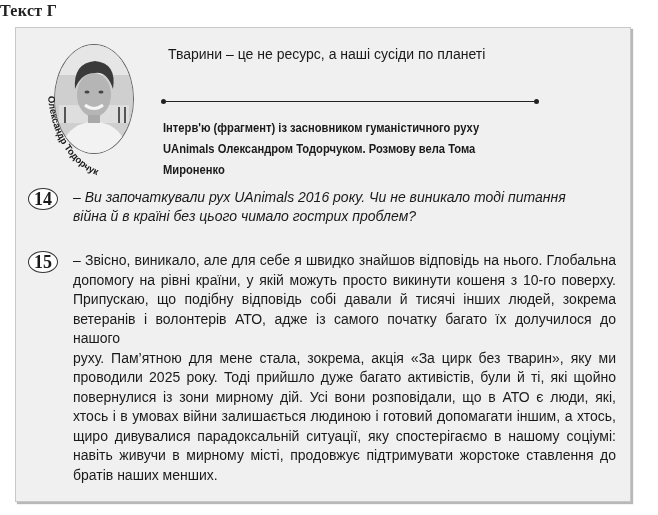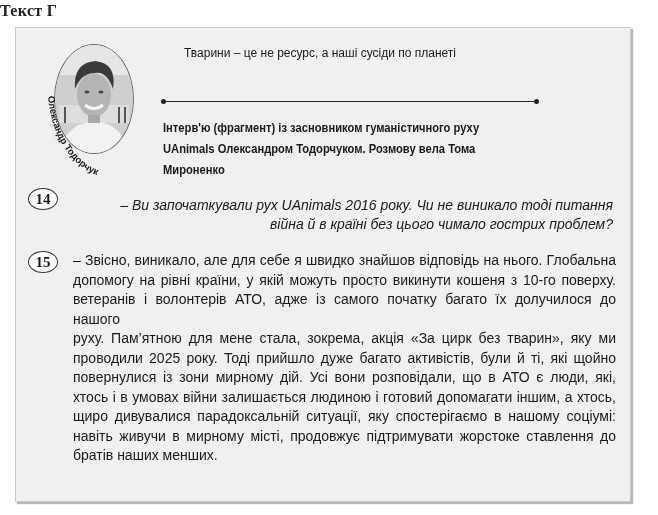--- a/index.html
+++ b/index.html
@@ -3,28 +3,28 @@
 <meta charset="utf-8">
 <style>
   html, body { margin: 0; padding: 0; background: #ffffff; }
   body { width: 658px; height: 515px; position: relative; overflow: hidden; font-family: "Liberation Sans", sans-serif; color: #1a1a1a; }
   .doc-title { position: absolute; top: 2px; left: 0; width: 658px; text-align: left; font-family: "Liberation Serif", serif; font-weight: bold; font-size: 16px; color: #222; letter-spacing: 0.3px; }
   .box { position: absolute; left: 15px; top: 27px; width: 614px; height: 473px; background: #f0f0f0; border: 1px solid #c8c8c8; box-shadow: 2px 2px 1px #b8b8b8; }
   .photo-wrap { position: absolute; left: 22px; top: 10px; width: 100px; height: 140px; }
   .photo { position: absolute; left: 16px; top: 6px; width: 78px; height: 108px; border-radius: 50%; border: 1px solid #666; overflow: hidden; background: #d4d4d4; }
   .photo svg { width: 100%; height: 100%; display: block; }
   .caption-svg { position: absolute; left: 0; top: 0; width: 120px; height: 150px; overflow: visible; }
-  .headline { position: absolute; left: 168px; top: 18px; font-size: 12px; color: #1a1a1a; }
+  .headline { position: absolute; left: 152px; top: 18px; font-size: 14px; color: #1a1a1a; }
   .rule { position: absolute; left: 147px; top: 73px; width: 374px; height: 1px; background: #222; }
   .rule::before, .rule::after { content: ""; position: absolute; top: -2px; width: 5px; height: 5px; border-radius: 50%; background: #222; }
   .rule::before { left: -2px; }
   .rule::after { right: -2px; }
   .lead { position: absolute; left: 147px; top: 89px; width: 330px; font-family: "Liberation Sans Narrow", "Liberation Sans", sans-serif; font-weight: bold; font-size: 13px; line-height: 21px; color: #1a1a1a; transform: scaleX(0.86); transform-origin: left top; white-space: nowrap; }
   .qa { position: absolute; left: 0; width: 614px; }
-  .num { position: absolute; left: 12px; width: 28px; height: 20px; border: 1px solid #333; border-radius: 50%; background: #fff; font-family: "Liberation Serif", serif; font-weight: bold; font-size: 15px; text-align: center; line-height: 20px; }
+  .num { position: absolute; left: 12px; width: 28px; height: 20px; border: 1px solid #333; border-radius: 50%; background: #fff; font-family: "Liberation Serif", serif; font-weight: bold; font-size: 18px; text-align: center; line-height: 20px; }
   .q-text { position: absolute; left: 57px; width: 540px; font-style: italic; font-size: 14px; line-height: 19px; color: #1a1a1a; }
   .a-text { position: absolute; left: 57px; width: 543px; font-size: 14px; line-height: 19.5px; color: #1a1a1a; text-align: justify; }
   .line { display: block; white-space: nowrap; }
   .a-text .line { text-align: justify; text-align-last: justify; white-space: normal; }
   .a-text .line.last { text-align-last: left; }
 </style>
 </head>
 <body>
 
 <div class="doc-title">Текст Г</div>
@@ -63,31 +63,32 @@
   <div class="rule"></div>
 
   <div class="lead">
     <span class="line">Інтерв'ю (фрагмент) із засновником гуманістичного руху</span>
     <span class="line">UAnimals Олександром Тодорчуком. Розмову вела Тома</span>
     <span class="line">Мироненко</span>
   </div>
 
   <div class="qa" style="top:160px;">
     <div class="num">14</div>
-    <div class="q-text" style="top:8px;text-align:right;">
+    <div class="q-text" style="top:0;">
       <span class="line" style="padding-left:0;">– Ви започаткували рух UAnimals 2016 року. Чи не виникало тоді питання</span>
       <span class="line">війна й в країні без цього чимало гострих проблем?</span>
     </div>
   </div>
 
   <div class="qa" style="top:223px;">
     <div class="num">15</div>
     <div class="a-text" style="top:0;">
       <span class="line">– Звісно, виникало, але для себе я швидко знайшов відповідь на нього. Глобальна</span>
       <span class="line">допомогу на рівні країни, у якій можуть просто викинути кошеня з 10-го поверху.</span>
+      <span class="line">Припускаю, що подібну відповідь собі давали й тисячі інших людей, зокрема</span>
       <span class="line">ветеранів і волонтерів АТО, адже із самого початку багато їх долучилося до нашого</span>
       <span class="line">руху. Пам’ятною для мене стала, зокрема, акція «За цирк без тварин», яку ми</span>
       <span class="line">проводили 2025 року. Тоді прийшло дуже багато активістів, були й ті, які щойно</span>
       <span class="line">повернулися із зони мирному дій. Усі вони розповідали, що в АТО є люди, які,</span>
       <span class="line">хтось і в умовах війни залишається людиною і готовий допомагати іншим, а хтось,</span>
       <span class="line">щиро дивувалися парадоксальній ситуації, яку спостерігаємо в нашому соціумі:</span>
       <span class="line">навіть живучи в мирному місті, продовжує підтримувати жорстоке ставлення до</span>
       <span class="line last">братів наших менших.</span>
     </div>
   </div>

